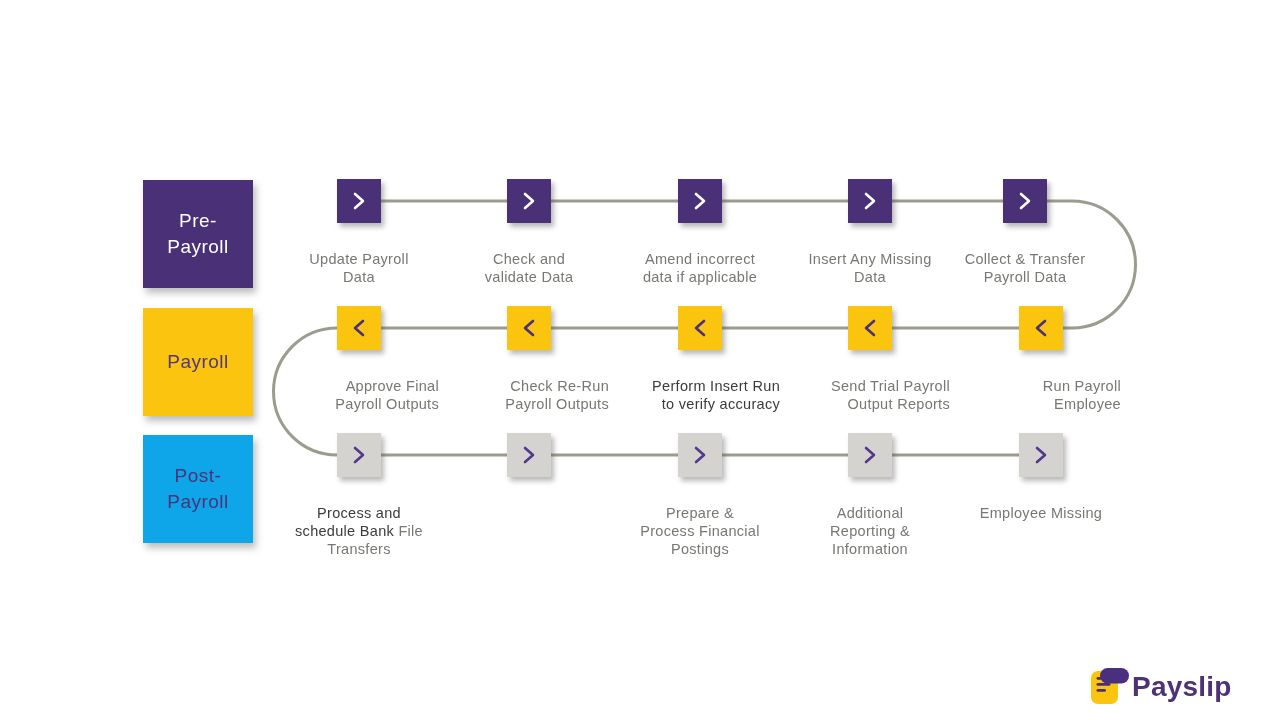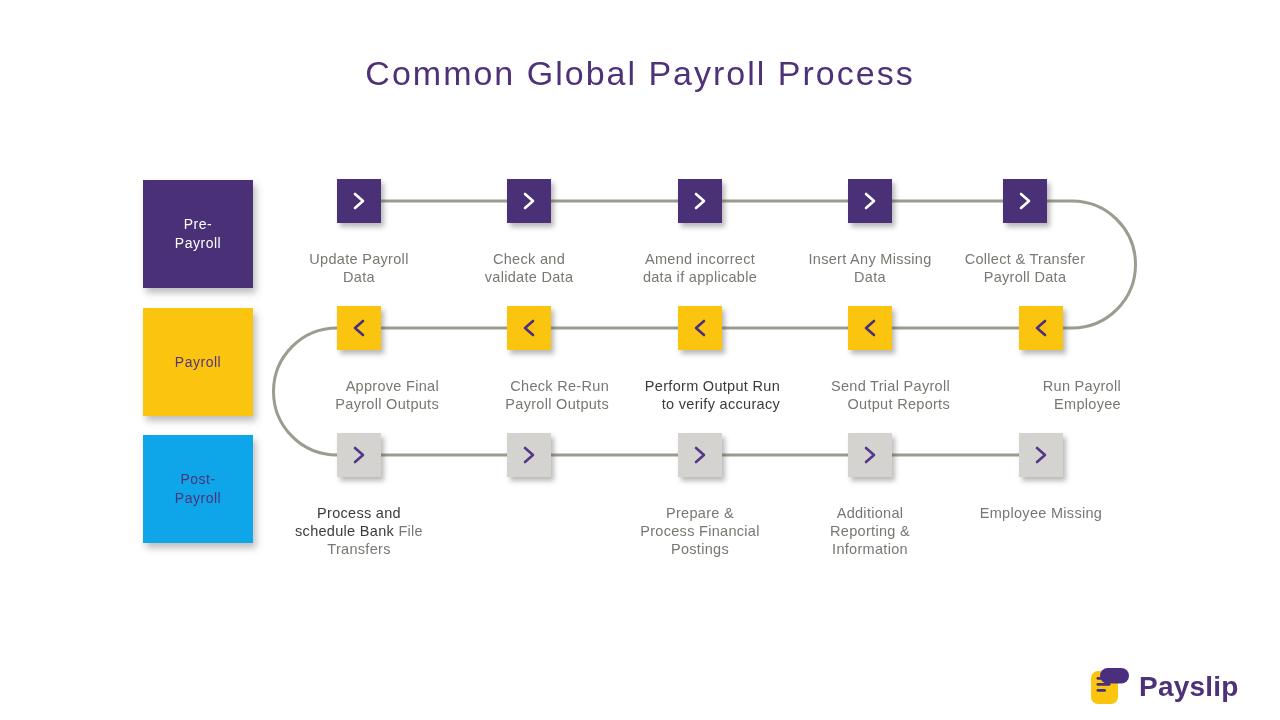--- a/index.html
+++ b/index.html
@@ -14,21 +14,21 @@
     font-size:34px; font-weight:500; letter-spacing:2px;
     color:#4E3279;
   }
   
   .connector { position:absolute; left:0; top:0; }
   .connector path { fill:none; stroke:#9B9B8E; stroke-width:3px; }
   
   .cat {
     position:absolute; left:143px; width:110px; height:108px;
     display:flex; align-items:center; justify-content:center;
-    text-align:center; font-size:14px; letter-spacing:0.5px;
+    text-align:center; font-size:19px; letter-spacing:0.5px;
     white-space:pre-line; line-height:1.35;
     box-shadow:3px 5px 7px rgba(110,110,110,0.45);
   }
   .cat-pre   { top:180px; background:#4A3076; color:#ffffff; }
   .cat-pay   { top:308px; background:#FBC40F; color:#533581; }
   .cat-post  { top:435px; background:#0ea5e9; color:#4E3279; }
   
   .step { position:absolute; width:160px; text-align:center; }
   .row1 { top:179px; }
   .row2 { top:306px;text-align:right; }
@@ -45,33 +45,32 @@
   .flip svg { transform:scaleX(-1); }
   .step-label {
     margin-top:27px; font-size:14.5px; line-height:18px;
     white-space:pre-line; letter-spacing:0.3px;
   }
   .seg-dark  { color:#3C3B38; }
   .seg-light { color:#787771; }
   
   .logo {
     position:absolute; left:1090px; top:664px; height:46px;
-    display:flex; align-items:center; gap:9px;
+    display:flex; align-items:center; gap:2px;
   }
   .logo-mark { display:block; }
   .logo-word {
     font-size:28px; font-weight:700; color:#4E3279; letter-spacing:0.2px;
   }
 </style>
 </head>
 <body>
 
 <div class="stage">
 
-  <h1 class="title">Common Global Payroll Process</h1>
 
   <svg class="connector" width="1280" height="720" viewBox="0 0 1280 720" aria-hidden="true">
     <path d="M 359 201 L 1072 201 A 63.5 63.5 0 0 1 1072 328 L 337 328 A 63.5 63.5 0 0 0 337 455 L 1041 455"></path>
   </svg>
 
   <div class="cat cat-pre">
     <span>Pre-
 Payroll</span>
   </div>
   <div class="cat cat-pay">
@@ -145,21 +144,21 @@
     </div>
     <div class="step-label"><span class="seg-dark"></span><span class="seg-light">Check Re-Run
 Payroll Outputs</span></div>
   </div>
   <div class="step row2" style="left:620px">
     <div class="chip chip-yellow flip">
       <svg width="18" height="18" viewBox="0 0 18 18">
           <polyline points="5,2 13,9 5,16" fill="none" stroke="currentColor" stroke-width="2.6" stroke-linecap="round" stroke-linejoin="round"></polyline>
         </svg>
     </div>
-    <div class="step-label"><span class="seg-dark">Perform Output Run
+    <div class="step-label"><span class="seg-dark">Perform Insert Run
 to verify accuracy</span><span class="seg-light"></span></div>
   </div>
   <div class="step row2" style="left:790px">
     <div class="chip chip-yellow flip">
       <svg width="18" height="18" viewBox="0 0 18 18">
           <polyline points="5,2 13,9 5,16" fill="none" stroke="currentColor" stroke-width="2.6" stroke-linecap="round" stroke-linejoin="round"></polyline>
         </svg>
     </div>
     <div class="step-label"><span class="seg-dark"></span><span class="seg-light">Send Trial Payroll
 Output Reports</span></div>

